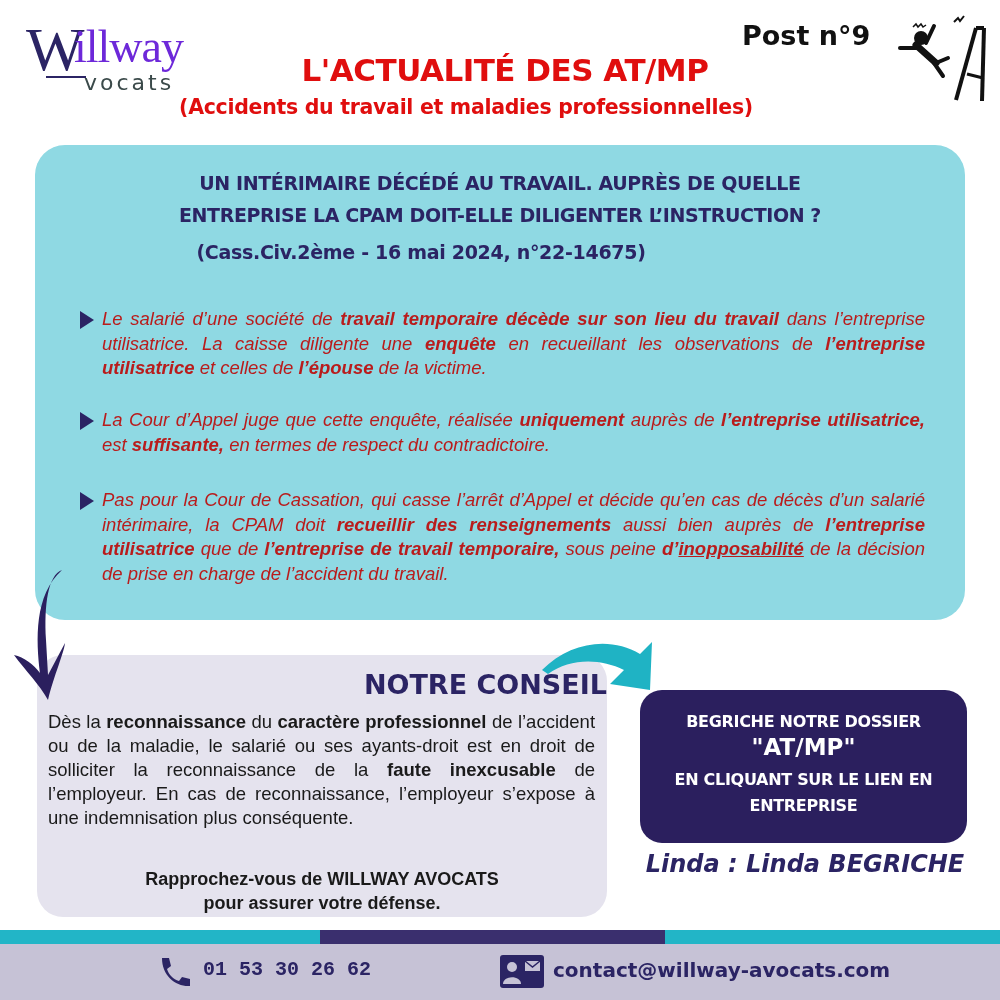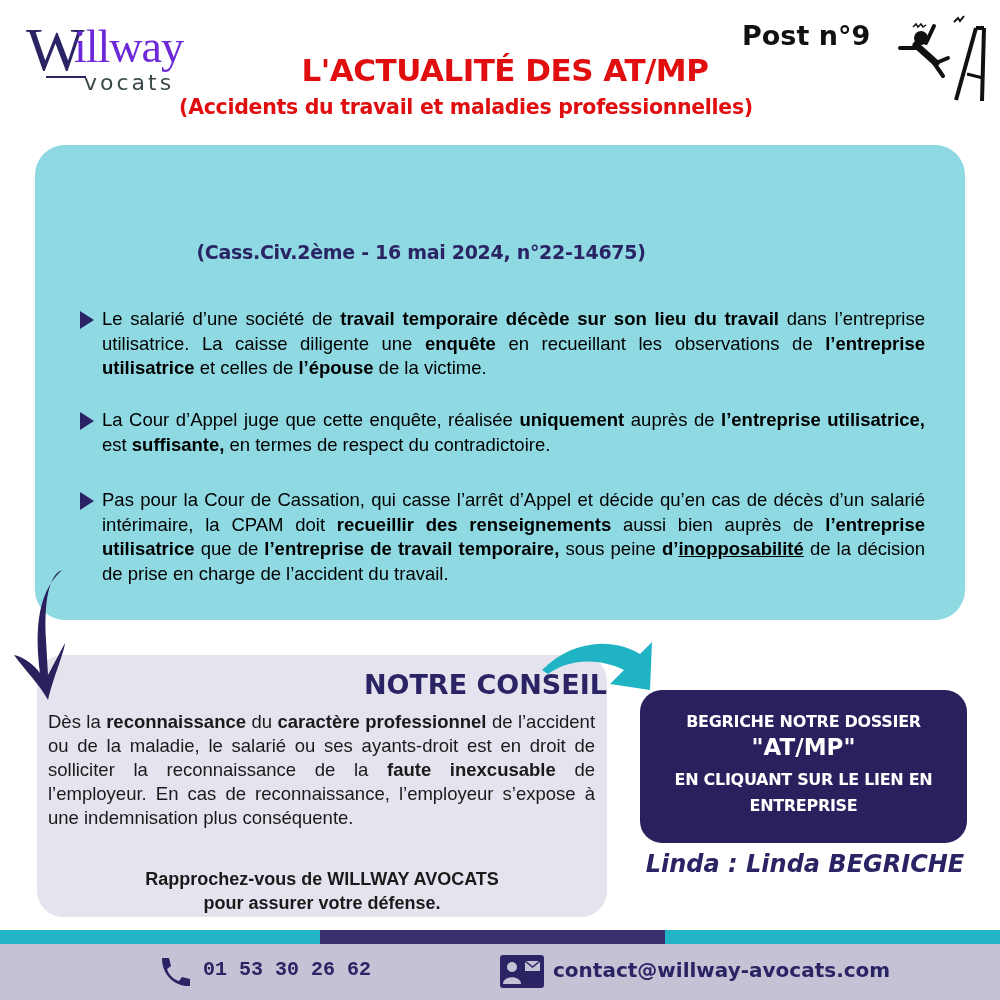--- a/index.html
+++ b/index.html
@@ -17,21 +17,21 @@
   .fall-icon { position: absolute; left: 878px; top: 8px; width: 110px; height: 95px; }
 
   .main-title { position: absolute; left: 0; width: 1000px; top: 52px; text-align: center; padding-left: 10px; font-family: "DejaVu Sans", sans-serif; font-weight: bold; font-size: 31px; color: #e00e0e; letter-spacing: -0.5px; }
   .sub-title { position: absolute; left: 0; width: 916px; top: 95px; text-align: center; padding-left: 16px; font-family: "DejaVu Sans", sans-serif; font-weight: bold; font-size: 20.5px; color: #e00e0e; letter-spacing: -0.3px; }
 
   
   .case-box { position: absolute; left: 35px; top: 145px; width: 930px; height: 475px; background: #8fd9e3; border-radius: 30px; }
   .case-q { position: absolute; left: 0; width: 930px; top: 22px; text-align: center; font-family: "DejaVu Sans", sans-serif; font-weight: bold; font-size: 19px; line-height: 32px; color: #2b2464; letter-spacing: -0.4px; }
   .case-ref { position: absolute; left: 0; width: 772px; top: 96px; text-align: center; font-family: "DejaVu Sans", sans-serif; font-weight: bold; font-size: 19px; color: #2b2464; letter-spacing: -0.3px; }
 
-  .bullet { position: absolute; left: 45px; width: 845px; font-family: "Liberation Sans", sans-serif; font-size: 18.5px; line-height: 24.5px; color: #000000; text-align: justify; padding-left: 22px; }
+  .bullet { position: absolute; left: 45px; width: 845px; font-family: "Liberation Sans", sans-serif; font-size: 18.5px; line-height: 24.5px; color: #b91c1c; text-align: justify; padding-left: 22px; font-style: italic; }
   .bullet .tri { position: absolute; left: 0; top: 4px; width: 0; height: 0; border-top: 9px solid transparent; border-bottom: 9px solid transparent; border-left: 14px solid #2b2464; }
   .bullet b { font-weight: bold; }
   .bullet u { text-decoration: underline; }
 
   
   .conseil-box { position: absolute; left: 37px; top: 655px; width: 570px; height: 262px; background: #e5e3ee; border-radius: 26px; }
   .conseil-title { position: absolute; left: 0; width: 570px; top: 14px; text-align: right; font-family: "DejaVu Sans", sans-serif; font-weight: bold; font-size: 27px; color: #2b2464; }
   .conseil-text { position: absolute; left: 11px; width: 547px; top: 55px; font-family: "Liberation Sans", sans-serif; font-size: 18.5px; line-height: 24px; color: #1a1a1a; text-align: justify; }
   .conseil-cta { position: absolute; left: 0; width: 570px; top: 212px; text-align: center; font-family: "Liberation Sans", sans-serif; font-weight: bold; font-size: 18px; line-height: 24px; color: #1a1a1a; }
 
@@ -83,20 +83,24 @@
   <line x1="58" y1="55" x2="70" y2="50" stroke="#111" stroke-width="4" stroke-linecap="round"></line>
   <line x1="56" y1="55" x2="65" y2="68" stroke="#111" stroke-width="4" stroke-linecap="round"></line>
   <path d="M35 19 l3 -3 l2 3 l3 -3 l2 3 l3 -2" stroke="#111" stroke-width="1.5" fill="none"></path>
   <path d="M76 14 l4 -4 l2 3 l4 -5" stroke="#111" stroke-width="2" fill="none"></path>
 </svg>
 
 <div class="main-title">L'ACTUALITÉ DES AT/MP</div>
 <div class="sub-title">(Accidents du travail et maladies professionnelles)</div>
 
 <div class="case-box">
+  <div class="case-q">
+    <div>UN INTÉRIMAIRE DÉCÉDÉ AU TRAVAIL. AUPRÈS DE QUELLE</div>
+    <div>ENTREPRISE LA CPAM DOIT-ELLE DILIGENTER L’INSTRUCTION ?</div>
+  </div>
   <div class="case-ref">(Cass.Civ.2ème - 16 mai 2024, n°22-14675)</div>
 
   <div class="bullet" style="top:162px">
     <span class="tri"></span>
     <span class="rich">Le salarié d’une société de <b>travail temporaire décède sur son lieu du travail</b> dans l’entreprise utilisatrice. La caisse diligente une <b>enquête</b> en recueillant les observations de <b>l’entreprise utilisatrice</b> et celles de <b>l’épouse</b> de la victime.</span>
   </div>
   <div class="bullet" style="top:263px">
     <span class="tri"></span>
     <span class="rich">La Cour d’Appel juge que cette enquête, réalisée <b>uniquement</b> auprès de <b>l’entreprise utilisatrice,</b> est <b>suffisante,</b> en termes de respect du contradictoire.</span>
   </div>

